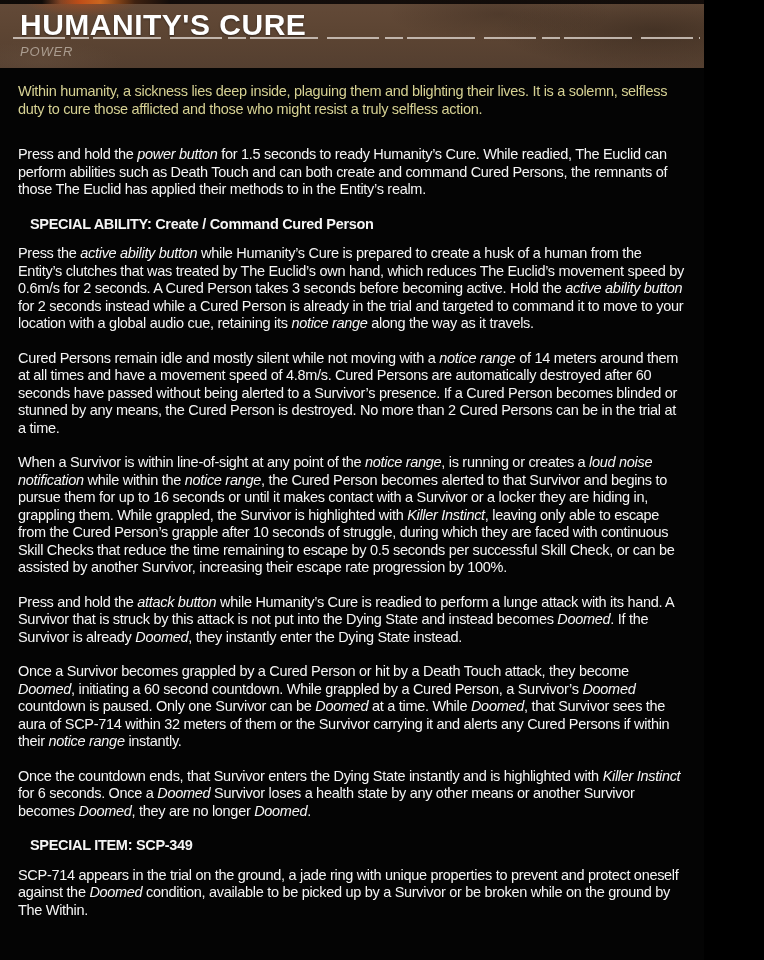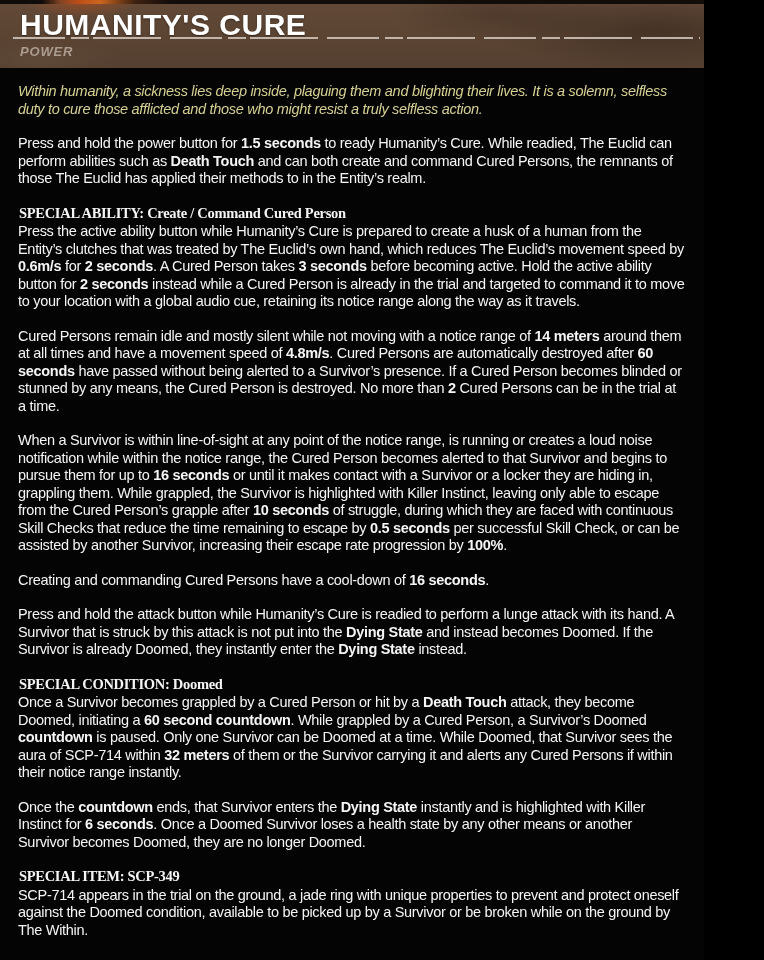--- a/index.html
+++ b/index.html
@@ -63,68 +63,64 @@
       transparent 76px, transparent 80px,
       var(--c-divider, #d3c9c1) 80px, var(--c-divider, #d3c9c1) 148px,
       transparent 148px, transparent 157px);
     opacity: 0.85;
   }
   .banner-subtitle {
     position: absolute;
     left: 20px;
     top: 44px;
     font-size: 13px;
-    font-weight: bold;
+    font-weight: normal;
     font-style: italic;
     letter-spacing: 0.8px;
     color: var(--c-subtitle, #ab9d90);
   }
 
   
   .content {
     padding: 15px 18px 0 18px;
     color: var(--c-body, #f5f5f5);
     font-size: 14.5px;
     line-height: 17.5px;
     letter-spacing: -0.3px;
   }
   .content .flavor {
     color: var(--c-flavor, #d6d193);
-    font-style: italic;
-    margin: 0 0 17px 0;
+    margin: 0 0 28px 0;
   }
   .content .para {
     margin: 0 0 17px 0;
   }
   .content .heading {
     font-weight: bold;
-    margin: 1px;
-    font-family: Liberation Serif, serif;
+    margin: 12px;
   }
-  .seg-b { font-weight: bold; margin-top: 40px; }
-  .seg-i { }
+  .seg-b { font-weight: normal; margin-top: 40px; }
+  .seg-i { font-style: italic; }
 </style>
 </head>
 <body>
 
 <div class="page" style="--c-bg: #040404; --c-banner: #5b4332; --c-title: #ffffff; --c-subtitle: #ab9d90; --c-divider: #d3c9c1; --c-body: #f5f5f5; --c-flavor: #d6d193; --c-fire_accent: #c44e16;">
   <header class="banner">
     <div class="banner-topstrip"></div>
     <h1>HUMANITY'S CURE</h1>
     <div class="banner-divider"></div>
     <div class="banner-subtitle">POWER</div>
   </header>
   <main class="content" id="content">
       <p class="flavor"><span>Within humanity, a sickness lies deep inside, plaguing them and blighting their lives. It is a solemn, selfless duty to cure those afflicted and those who might resist a truly selfless action.</span></p>
       <p class="para"><span>Press and hold the </span><span class="seg-i">power button</span><span> for </span><span class="seg-b">1.5 seconds</span><span> to ready Humanity’s Cure. While readied, The Euclid can perform abilities such as </span><span class="seg-b">Death Touch</span><span> and can both create and command Cured Persons, the remnants of those The Euclid has applied their methods to in the Entity’s realm.</span></p>
       <div class="heading"><span>SPECIAL ABILITY: Create / Command Cured Person</span></div>
       <p class="para"><span>Press the </span><span class="seg-i">active ability button</span><span> while Humanity’s Cure is prepared to create a husk of a human from the Entity’s clutches that was treated by The Euclid’s own hand, which reduces The Euclid’s movement speed by </span><span class="seg-b">0.6m/s</span><span> for </span><span class="seg-b">2 seconds</span><span>. A Cured Person takes </span><span class="seg-b">3 seconds</span><span> before becoming active. Hold the </span><span class="seg-i">active ability button</span><span> for </span><span class="seg-b">2 seconds</span><span> instead while a Cured Person is already in the trial and targeted to command it to move to your location with a global audio cue, retaining its </span><span class="seg-i">notice range</span><span> along the way as it travels.</span></p>
       <p class="para"><span>Cured Persons remain idle and mostly silent while not moving with a </span><span class="seg-i">notice range</span><span> of </span><span class="seg-b">14 meters</span><span> around them at all times and have a movement speed of </span><span class="seg-b">4.8m/s</span><span>. Cured Persons are automatically destroyed after </span><span class="seg-b">60 seconds</span><span> have passed without being alerted to a Survivor’s presence. If a Cured Person becomes blinded or stunned by any means, the Cured Person is destroyed. No more than </span><span class="seg-b">2</span><span> Cured Persons can be in the trial at a time.</span></p>
       <p class="para"><span>When a Survivor is within line-of-sight at any point of the </span><span class="seg-i">notice range</span><span>, is running or creates a </span><span class="seg-i">loud noise notification</span><span> while within the </span><span class="seg-i">notice range</span><span>, the Cured Person becomes alerted to that Survivor and begins to pursue them for up to </span><span class="seg-b">16 seconds</span><span> or until it makes contact with a Survivor or a locker they are hiding in, grappling them. While grappled, the Survivor is highlighted with </span><span class="seg-i">Killer Instinct</span><span>, leaving only able to escape from the Cured Person’s grapple after </span><span class="seg-b">10 seconds</span><span> of struggle, during which they are faced with continuous Skill Checks that reduce the time remaining to escape by </span><span class="seg-b">0.5 seconds</span><span> per successful Skill Check, or can be assisted by another Survivor, increasing their escape rate progression by </span><span class="seg-b">100%</span><span>.</span></p>
-      <p class="para"><span>Creating and commanding Cured Persons have a cool-down of </span><span class="seg-b">16 seconds</span><span>.</span></p>
       <p class="para"><span>Press and hold the </span><span class="seg-i">attack button</span><span> while Humanity’s Cure is readied to perform a lunge attack with its hand. A Survivor that is struck by this attack is not put into the </span><span class="seg-b">Dying State</span><span> and instead becomes </span><span class="seg-i">Doomed</span><span>. If the Survivor is already </span><span class="seg-i">Doomed</span><span>, they instantly enter the </span><span class="seg-b">Dying State</span><span> instead.</span></p>
-      <div class="heading"><span>SPECIAL CONDITION: Doomed</span></div>
       <p class="para"><span>Once a Survivor becomes grappled by a Cured Person or hit by a </span><span class="seg-b">Death Touch</span><span> attack, they become </span><span class="seg-i">Doomed</span><span>, initiating a </span><span class="seg-b">60 second countdown</span><span>. While grappled by a Cured Person, a Survivor’s </span><span class="seg-i">Doomed</span><span> </span><span class="seg-b">countdown</span><span> is paused. Only one Survivor can be </span><span class="seg-i">Doomed</span><span> at a time. While </span><span class="seg-i">Doomed</span><span>, that Survivor sees the aura of SCP-714 within </span><span class="seg-b">32 meters</span><span> of them or the Survivor carrying it and alerts any Cured Persons if within their </span><span class="seg-i">notice range</span><span> instantly.</span></p>
       <p class="para"><span>Once the </span><span class="seg-b">countdown</span><span> ends, that Survivor enters the </span><span class="seg-b">Dying State</span><span> instantly and is highlighted with </span><span class="seg-i">Killer Instinct</span><span> for </span><span class="seg-b">6 seconds</span><span>. Once a </span><span class="seg-i">Doomed</span><span> Survivor loses a health state by any other means or another Survivor becomes </span><span class="seg-i">Doomed</span><span>, they are no longer </span><span class="seg-i">Doomed</span><span>.</span></p>
       <div class="heading"><span>SPECIAL ITEM: SCP-349</span></div>
       <p class="para"><span>SCP-714 appears in the trial on the ground, a jade ring with unique properties to prevent and protect oneself against the </span><span class="seg-i">Doomed</span><span> condition, available to be picked up by a Survivor or be broken while on the ground by The Within.</span></p>
     </main>
 </div>
 
 </body></html>

